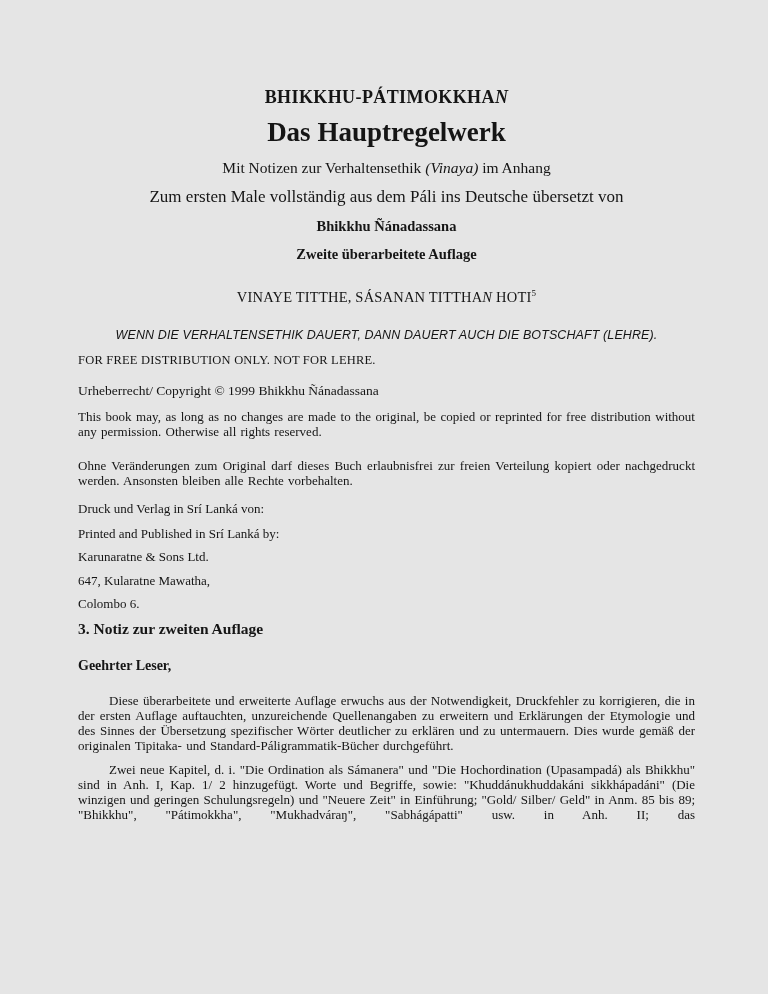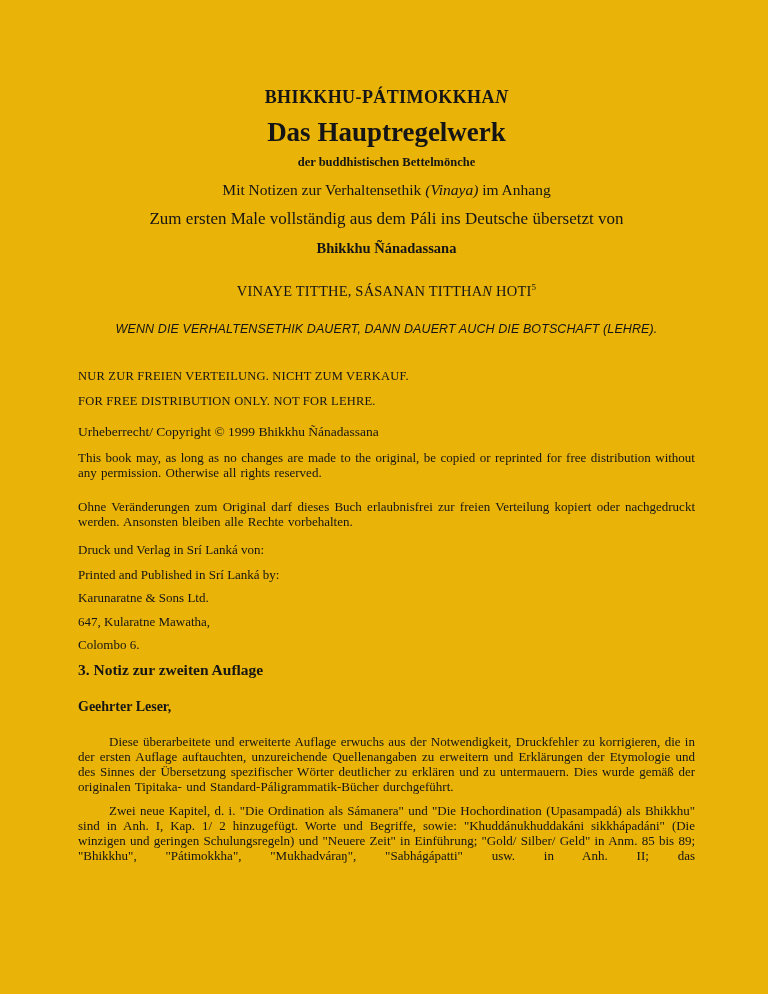--- a/index.html
+++ b/index.html
@@ -2,21 +2,21 @@
 <html><head>
 <meta charset="utf-8">
 <style>
   * { margin: 0; padding: 0; box-sizing: border-box; }
   html, body { background: #ffffff; }
   .page {
     position: relative;
     width: 768px;
     height: 994px;
     margin: 0 auto;
-    background: #eab308;
+    background: #e5e5e5;
     color: #151515;
     font-family: "Liberation Serif", "DejaVu Serif", serif;
     padding: 86px 73px 0 78px;
     overflow: hidden;
   }
   .centered { text-align: center; }
 
   .title-caps   { font-size: 18px; font-weight: bold; line-height: 22px; letter-spacing: 0.4px; }
   .title-caps .ital-n { font-style: italic; }
   .main-title   { font-size: 27px; font-weight: bold; line-height: 32px; margin-top: 8px; }
@@ -73,34 +73,33 @@
 </style>
 </head>
 <body>
 
 <div class="page">
 
   <div class="title-caps centered"><span>BHIKKHU-PÁTIMOKKHA</span><span class="ital-n">N</span></div>
 
   <div class="main-title centered">Das Hauptregelwerk</div>
 
-  <div class="subtitle centered">der buddhistischen Bettelmönche</div>
 
   <div class="note-line centered"><span>Mit Notizen zur Verhaltensethik </span><span class="ital">(Vinaya)</span><span> im Anhang</span></div>
 
   <div class="translation-line centered">Zum ersten Male vollständig aus dem Páli ins Deutsche übersetzt von</div>
 
   <div class="author-line centered">Bhikkhu Ñánadassana</div>
 
+  <div class="edition-line centered">Zweite überarbeitete Auflage</div>
 
   <div class="pali-line centered"><span>VINAYE TITTHE, SÁSANAN TITTHA</span><span class="ital-n">N</span><span> HOTI</span><sup>5</sup></div>
 
   <div class="slogan-line centered">WENN DIE VERHALTENSETHIK DAUERT, DANN DAUERT AUCH DIE BOTSCHAFT (LEHRE).</div>
 
-  <div class="dist-de">NUR ZUR FREIEN VERTEILUNG. NICHT ZUM VERKAUF.</div>
   <div class="dist-en">FOR FREE DISTRIBUTION ONLY. NOT FOR LEHRE.</div>
 
   <div class="copyright-line">Urheberrecht/ Copyright © 1999 Bhikkhu Ñánadassana</div>
 
   <div class="body-par perm-en">This book may, as long as no changes are made to the original, be copied or reprinted for free distribution without any permission. Otherwise all rights reserved.</div>
   <div class="body-par perm-de">Ohne Veränderungen zum Original darf dieses Buch erlaubnisfrei zur freien Verteilung kopiert oder nachgedruckt werden. Ansonsten bleiben alle Rechte vorbehalten.</div>
 
   <div class="pub-line pub-de">Druck und Verlag in Srí Lanká von:</div>
   <div class="pub-line pub-en">Printed and Published in Srí Lanká by:</div>
   <div class="pub-line pub-name">Karunaratne &amp; Sons Ltd.</div>

